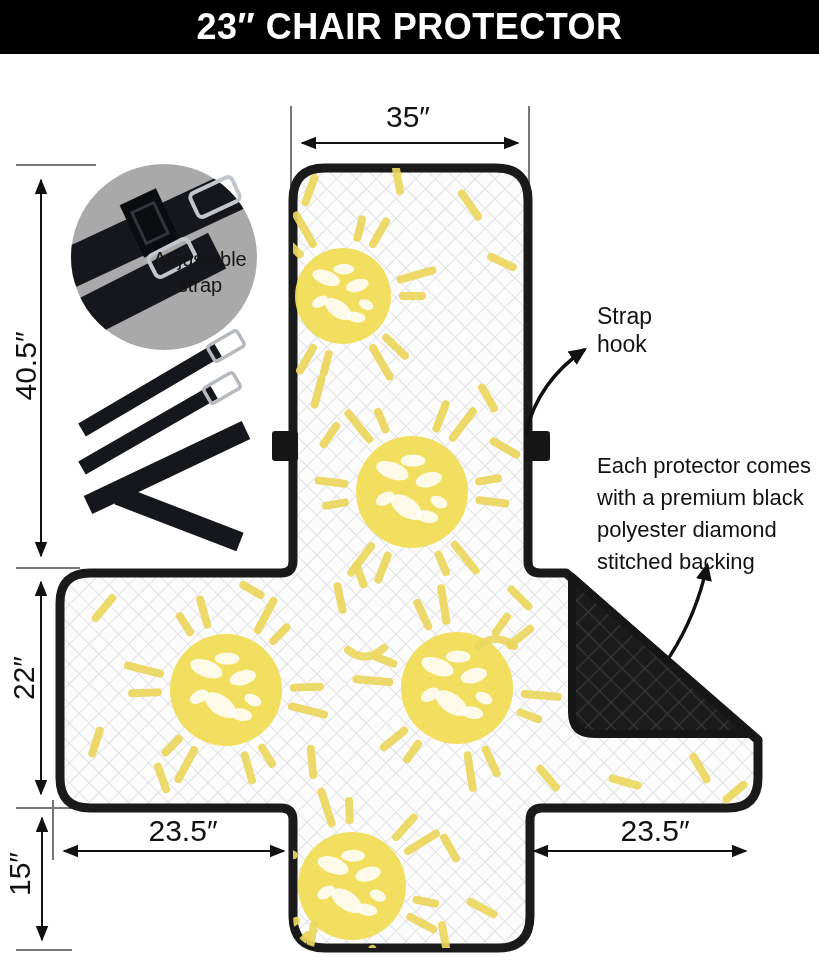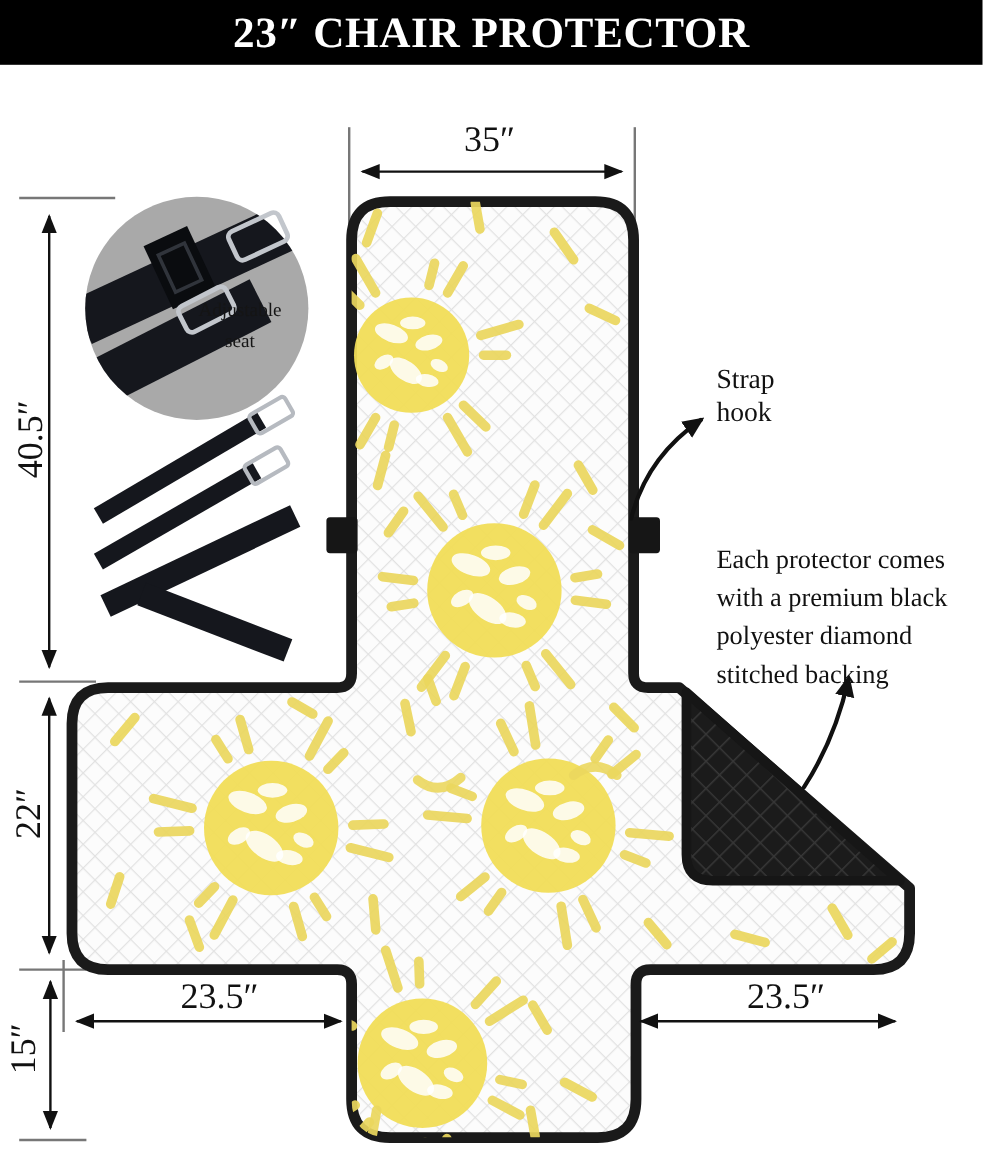--- a/index.html
+++ b/index.html
@@ -1,28 +1,28 @@
 <!DOCTYPE html>
 <html><head>
 <meta charset="utf-8">
 <style>
   html,body{margin:0;padding:0;background:#fff;}
   #shot{position:relative;width:819px;height:960px;background:#ffffff;overflow:hidden;
-        font-family:Liberation Serif, serif;color:#111;}
+        font-family:Liberation Sans, sans-serif;color:#111;}
   .hdr{position:absolute;left:0;top:0;width:819px;height:54px;background:#000;}
   .hdr .t{width:100%;text-align:center;line-height:54px;color:#fff;font-size:36px;font-weight:700;letter-spacing:.5px;}
   .sub{position:absolute;left:0;top:62px;width:819px;text-align:center;font-size:26px;color:#111;}
   svg{position:absolute;left:0;top:0;}
   .lbl{position:absolute;white-space:nowrap;font-size:30px;color:#111;}
   .lbl.c{transform:translate(-50%,0);}
   .lbl.rot{transform:translate(-50%,-50%) rotate(-90deg);}
   .note{position:absolute;font-size:22px;line-height:32px;color:#111;}
   .note div{white-space:nowrap;}
   .inset-lbl{position:absolute;left:200px;top:272px;transform:translate(-50%,-50%);
-             text-align:center;font-size:16px;line-height:26px;color:#151515;}
+             text-align:center;font-size:20px;line-height:26px;color:#151515;}
 </style>
 </head>
 <body>
 
 <div id="shot">
 
   <div class="hdr">
     <div class="t">23″ CHAIR PROTECTOR</div>
   </div>
 
@@ -232,21 +232,21 @@
 
   <div class="lbl c" style="left:408px;top:100px;">35″</div>
   <div class="lbl rot" style="left:26px;top:366px;">40.5″</div>
   <div class="lbl rot" style="left:24px;top:678px;">22″</div>
   <div class="lbl rot" style="left:20px;top:874px;">15″</div>
   <div class="lbl c" style="left:183px;top:814px;">23.5″</div>
   <div class="lbl c" style="left:655px;top:814px;">23.5″</div>
 
   <div class="inset-lbl">
     <div>Adjustable</div>
-    <div>seat</div>
+    <div>strap</div>
   </div>
 
   <div class="note" style="left:597px;top:450px;">
     <div>Each protector comes</div>
     <div>with a premium black</div>
     <div>polyester diamond</div>
     <div>stitched backing</div>
   </div>
 
   <div class="note" style="left:597px;top:302px;width:80px;font-size:23px;line-height:28px;white-space:normal;">Strap hook</div>

